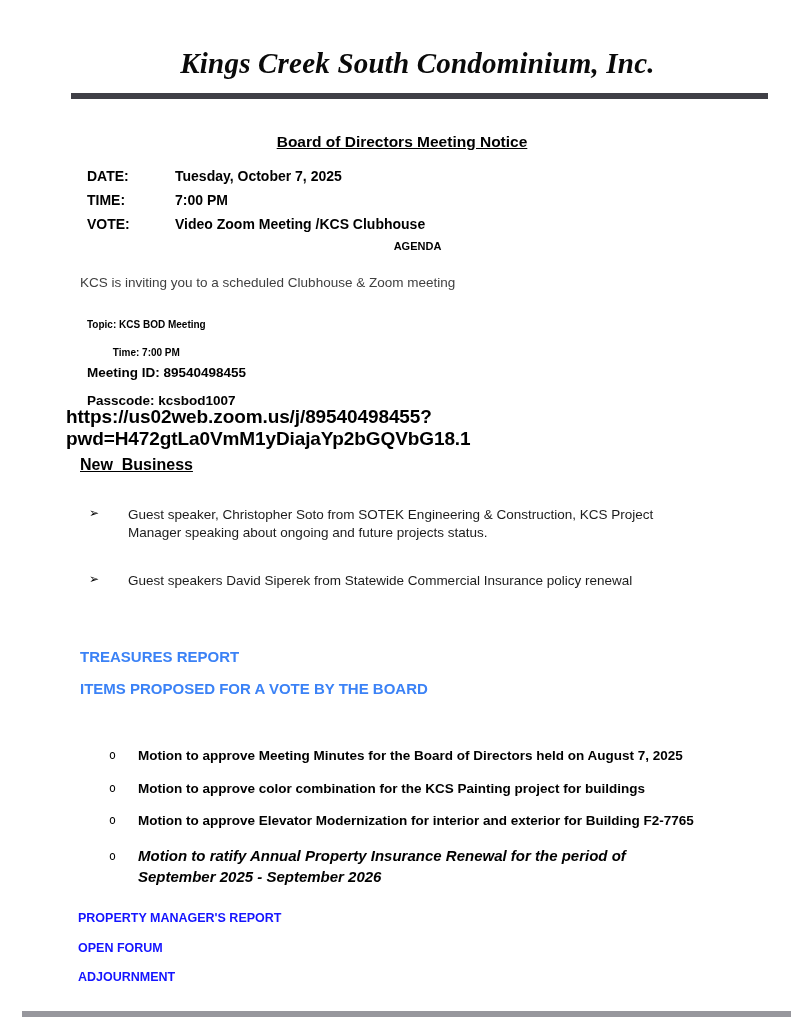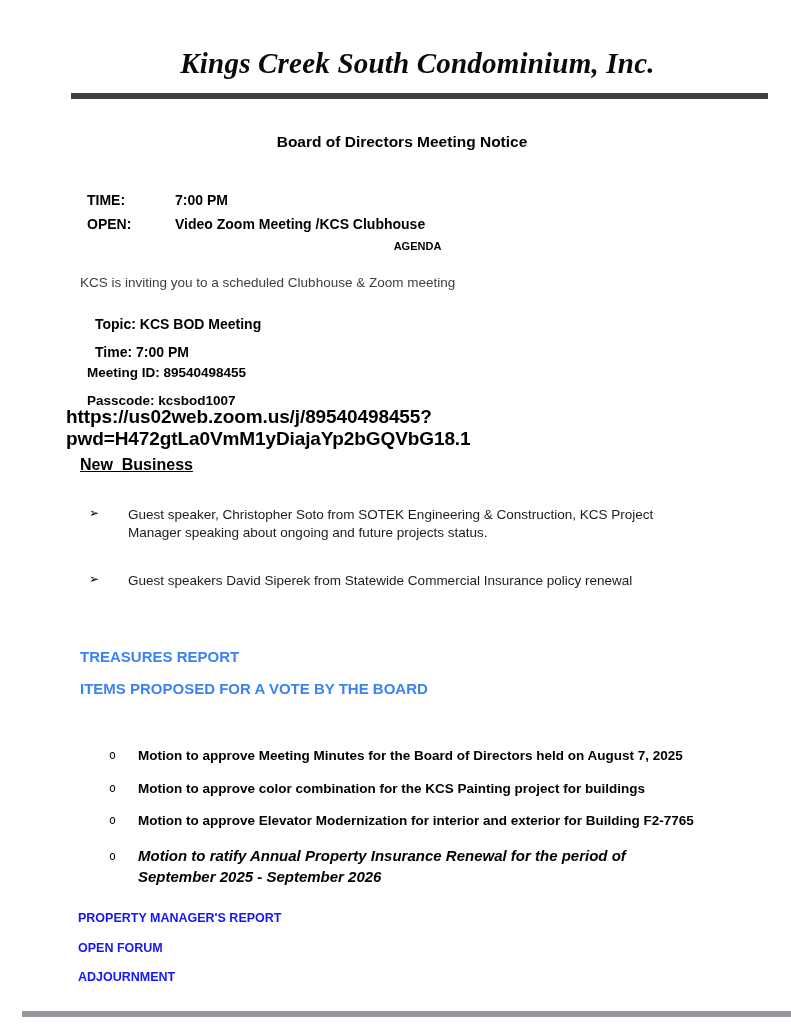--- a/index.html
+++ b/index.html
@@ -13,37 +13,37 @@
 
   .org-title {
     top:22px; left:0; width:100%; text-align:center;
     font-family:"Liberation Serif", serif; font-style:italic; font-weight:bold;
     font-size:29px; letter-spacing:0.2px; color:#0a0a0a;
   }
   .title-rule { top:71px; left:49px; width:697px; height:2px; background:#3f3f46; }
 
   .notice-title {
     top:108px; left:0; width:760px; text-align:center;
-    font-weight:bold; font-size:15.5px; 
+    font-weight:bold; font-size:15.5px; text-decoration:underline;
   }
 
   .info-row { left:55px; font-weight:bold; font-size:14px; }
   .info-row .info-label { display:inline-block; width:80px; }
   .row-date  { top:136px; }
   .row-time  { top:160px; }
   .row-place { top:184px; }
 
   .agenda-heading {
     top:215px; left:0; width:100%; text-align:center;
     font-weight:bold; font-size:11px; 
   }
 
   .invite-line { top:250px; left:55px; font-size:13.5px; color:#3f3f3f; }
 
-  .topic-block { top:284px; left:63px; font-weight:bold; font-size:14px; line-height:17.5px; }
+  .topic-block { top:284px; left:55px; font-weight:bold; font-size:10px; line-height:17.5px;text-align:center; }
   .id-block    { top:332px; left:55px; font-weight:bold; font-size:13.5px; line-height:17.5px; }
 
   .zoom-url { top:381px; left:41px; font-weight:bold; font-size:19px; letter-spacing:-0.1px; }
 
   .new-business-heading {
     top:431px; left:55px; font-weight:bold; font-size:16px;
     text-decoration:underline; white-space:pre;
   }
 
   .arrow-item { left:57px; display:flex; font-size:13.5px; line-height:18px; color:#1c1c1c; }
@@ -79,25 +79,28 @@
 </head>
 <body>
 
 <div class="page">
 
   <h1 class="abs org-title">Kings Creek South Condominium, Inc.</h1>
   <div class="abs title-rule"></div>
 
   <div class="abs notice-title">Board of Directors Meeting Notice</div>
 
+  <div class="abs info-row row-date">
+    <span class="info-label">DATE:</span><span class="info-value">Tuesday, October 7, 2025</span>
+  </div>
   <div class="abs info-row row-time">
     <span class="info-label">TIME:</span><span class="info-value">7:00 PM</span>
   </div>
   <div class="abs info-row row-place">
-    <span class="info-label">OPEN:</span><span class="info-value">Video Zoom Meeting /KCS Clubhouse</span>
+    <span class="info-label">VOTE:</span><span class="info-value">Video Zoom Meeting /KCS Clubhouse</span>
   </div>
 
   <div class="abs agenda-heading">AGENDA</div>
 
   <p class="abs invite-line">KCS is inviting you to a scheduled Clubhouse &amp; Zoom meeting</p>
 
   <div class="abs topic-block">
     <div>Topic: KCS BOD Meeting</div>
     <div>Time: 7:00 PM</div>
   </div>

